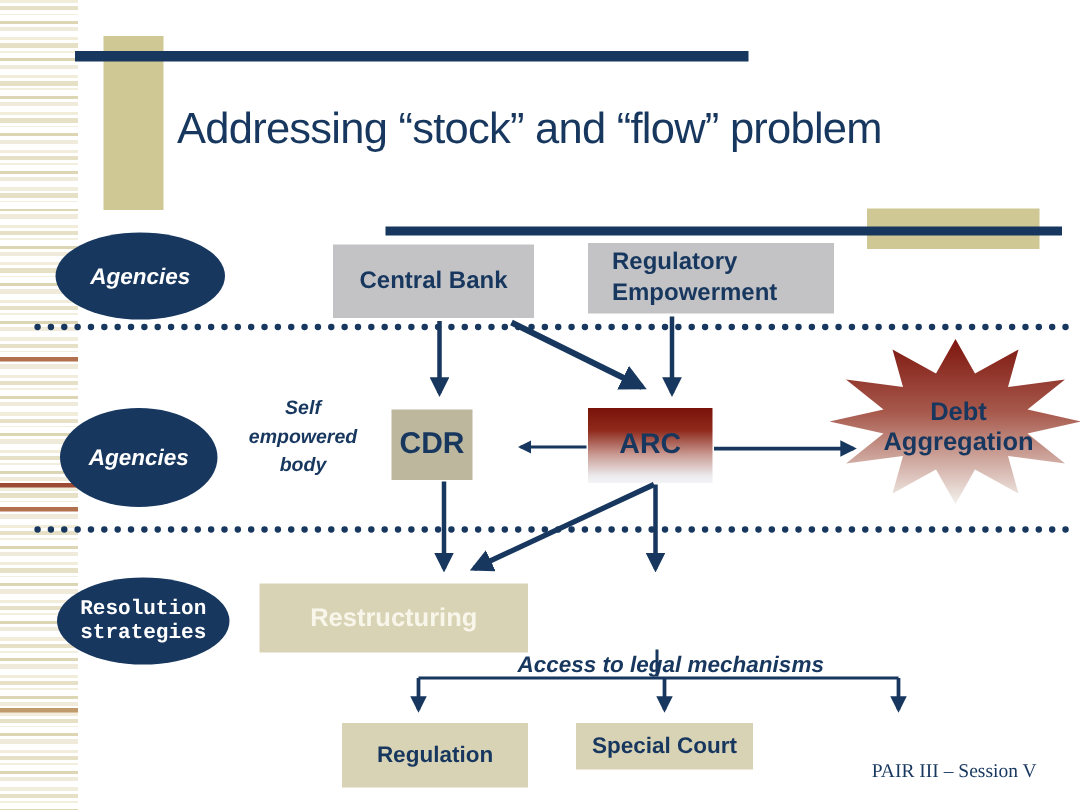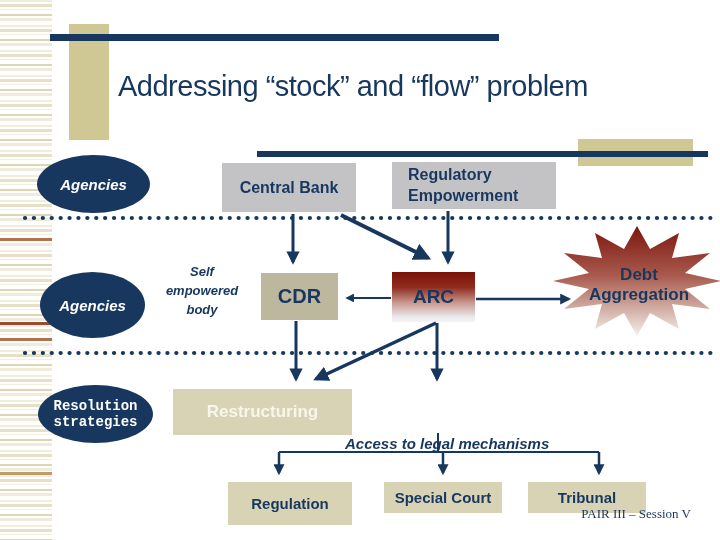--- a/index.html
+++ b/index.html
@@ -41,21 +41,21 @@
   }
   .e-regulator{left:37px;top:155px;width:113px;height:58px;font-size:15px;font-style:italic;}
   .e-agencies{left:40px;top:272px;width:105px;height:66px;font-size:15px;font-style:italic;}
   .e-resolution{left:38px;top:385px;width:115px;height:58px;font-size:14px;line-height:1.15;padding:0 8px;box-sizing:border-box;font-family:Liberation Mono, monospace;}
   
   .box{z-index:2;display:flex;align-items:center;justify-content:center;text-align:center;
        font-weight:bold;color:var(--c-navy,#17375e);box-sizing:border-box;}
   .b-centralbank{left:222px;top:163px;width:134px;height:49px;background:var(--c-gray-box,#c3c3c6);font-size:16px;}
   .b-regemp{left:392px;top:162px;width:164px;height:47px;background:var(--c-gray-box,#c3c3c6);
             font-size:16px;justify-content:flex-start;text-align:left;padding-left:16px;line-height:1.3;}
-  .b-cdr{left:261px;top:273px;width:77px;height:47px;background:var(--c-khaki-box,#bdb79d);font-size:20px;}
+  .b-cdr{left:261px;top:273px;width:54px;height:47px;background:var(--c-khaki-box,#bdb79d);font-size:20px;}
   .b-arc{left:392px;top:272px;width:83px;height:50px;font-size:19px;
          background:linear-gradient(to bottom,#791309 0%,#8f2a1c 30%,#c99a92 62%,#ebe9ec 90%,#f4f4f6 100%);}
   .tanbox{background:var(--c-tan-box,#d9d3b5);}
   .b-restructuring{left:173px;top:389px;width:179px;height:46px;font-size:17px;color:#f8f6ea;}
   .b-assetsale{left:383px;top:387px;width:154px;height:46px;font-size:17px;color:#f8f6ea;}
   .b-regulation{left:228px;top:482px;width:124px;height:43px;font-size:15px;}
   .b-specialcourt{left:384px;top:482px;width:118px;height:31px;font-size:15px;}
   .b-tribunal{left:528px;top:482px;width:118px;height:31px;font-size:15px;}
   
   .selfemp{left:160px;top:263px;width:84px;text-align:center;z-index:2;
@@ -128,23 +128,20 @@
     <span>Restructuring</span>
   </div>
   <div class="abs access">Access to legal mechanisms</div>
 
   <div class="abs box tanbox b-regulation">
     <span>Regulation</span>
   </div>
   <div class="abs box tanbox b-specialcourt">
     <span>Special Court</span>
   </div>
-  <div class="abs box tanbox b-tribunal">
-    <span>Tribunal</span>
-  </div>
 
   <div class="abs footer">PAIR III – Session V</div>
 
   <svg class="abs overlay" viewBox="0 0 720 540">
     <defs>
       <marker id="ah" viewBox="0 0 10 10" refX="8" refY="5" markerWidth="4.4" markerHeight="4.4" orient="auto-start-reverse">
         <path d="M0 0 L10 5 L0 10 z" fill="#17375e"></path>
       </marker>
     </defs>
     <g stroke="#17375e" fill="none">

